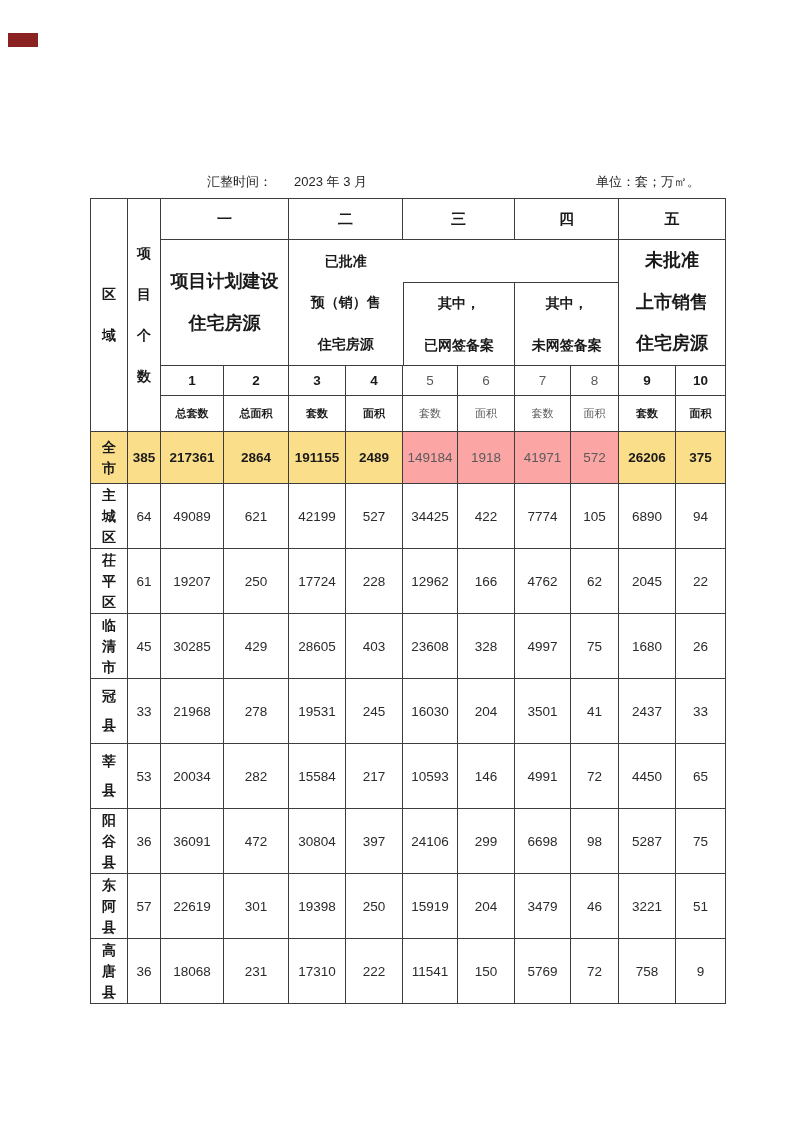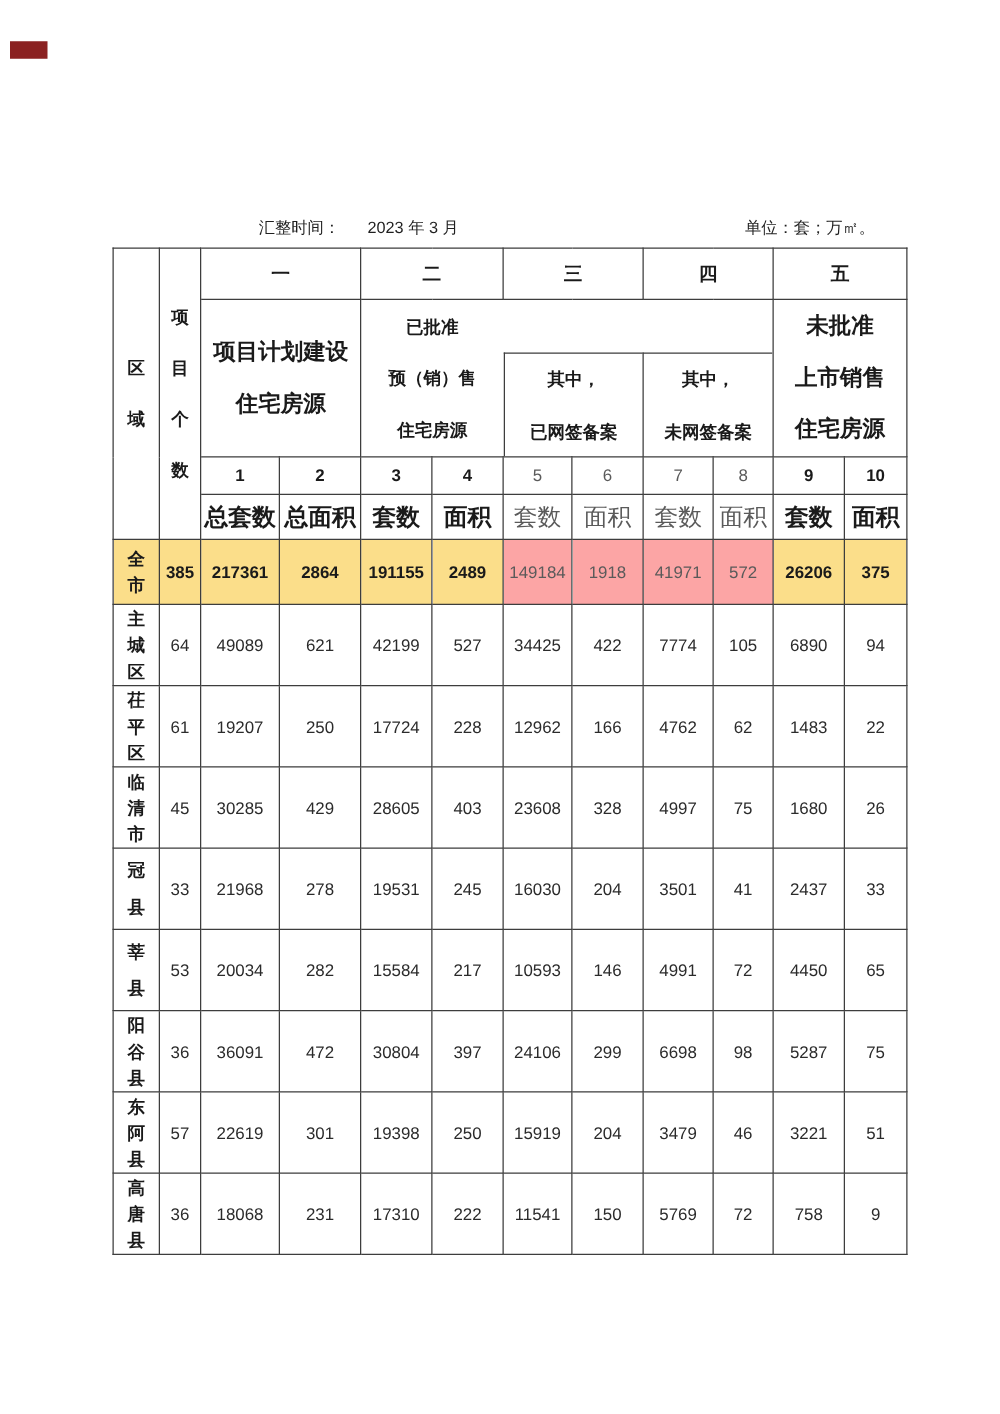--- a/index.html
+++ b/index.html
@@ -17,21 +17,21 @@
   .meta-left .lbl{margin-right:22px;}
   .meta-right{position:absolute; right:25px; top:0;}
   table.main{
     position:absolute; left:90px; top:198px; width:635px;
     border-collapse:collapse; table-layout:fixed;
   }
   table.main td{border:1.5px solid #3d3d3d; padding:0; vertical-align:middle; text-align:center; overflow:hidden;}
   .r-groups td{height:40px; font-size:15px; font-weight:bold; color:#1a1a1a;}
   .r-desc td{height:125px;}
   .r-num td{height:29px; font-size:13.5px; font-weight:bold; color:#1a1a1a;}
-  .r-lab td{height:35px; font-size:19px; font-weight:bold; color:#1a1a1a;}
+  .r-lab td{height:35px; font-size:11px; font-weight:bold; color:#1a1a1a;}
   .r-total td{height:51px; background:#fbde8a; font-size:13.5px; font-weight:bold; color:#1a1a1a;}
   .r-data td{height:64px; font-size:13.5px; color:#2b2b2b;}
   td.muted{font-weight:normal; color:#5a5a5a;}
   .r-total td.muted{background:#fca5a5;}
   td.num{text-align:right; padding-right:9px;}
   .tall{white-space:pre-line; line-height:41.5px; font-size:18px; font-weight:bold; color:#1a1a1a;}
   td.bigcell{padding:0;}
   .bc-grid{display:grid; width:100%; height:125px; grid-template-columns:114fr 112fr 104fr; grid-template-rows:42px 1fr;}
   .bc-left{grid-column:1; grid-row:1/3; display:flex; align-items:center; justify-content:center;
     white-space:pre-line; line-height:41.5px; font-size:14px; font-weight:bold; color:#1a1a1a;}
@@ -199,21 +199,21 @@
           </td>
       <td>61</td>
       <td class="num">19207</td>
       <td class="num">250</td>
       <td class="num">17724</td>
       <td class="num">228</td>
       <td class="num">12962</td>
       <td class="num">166</td>
       <td class="num">4762</td>
       <td class="num">62</td>
-      <td class="num">1483</td>
+      <td class="num">2045</td>
       <td class="num">22</td>
     </tr>
 
     <tr class="r-data">
       <td>
             <div class="vert vert-body">
               <span>临</span>
               <span>清</span>
               <span>市</span>
             </div>

